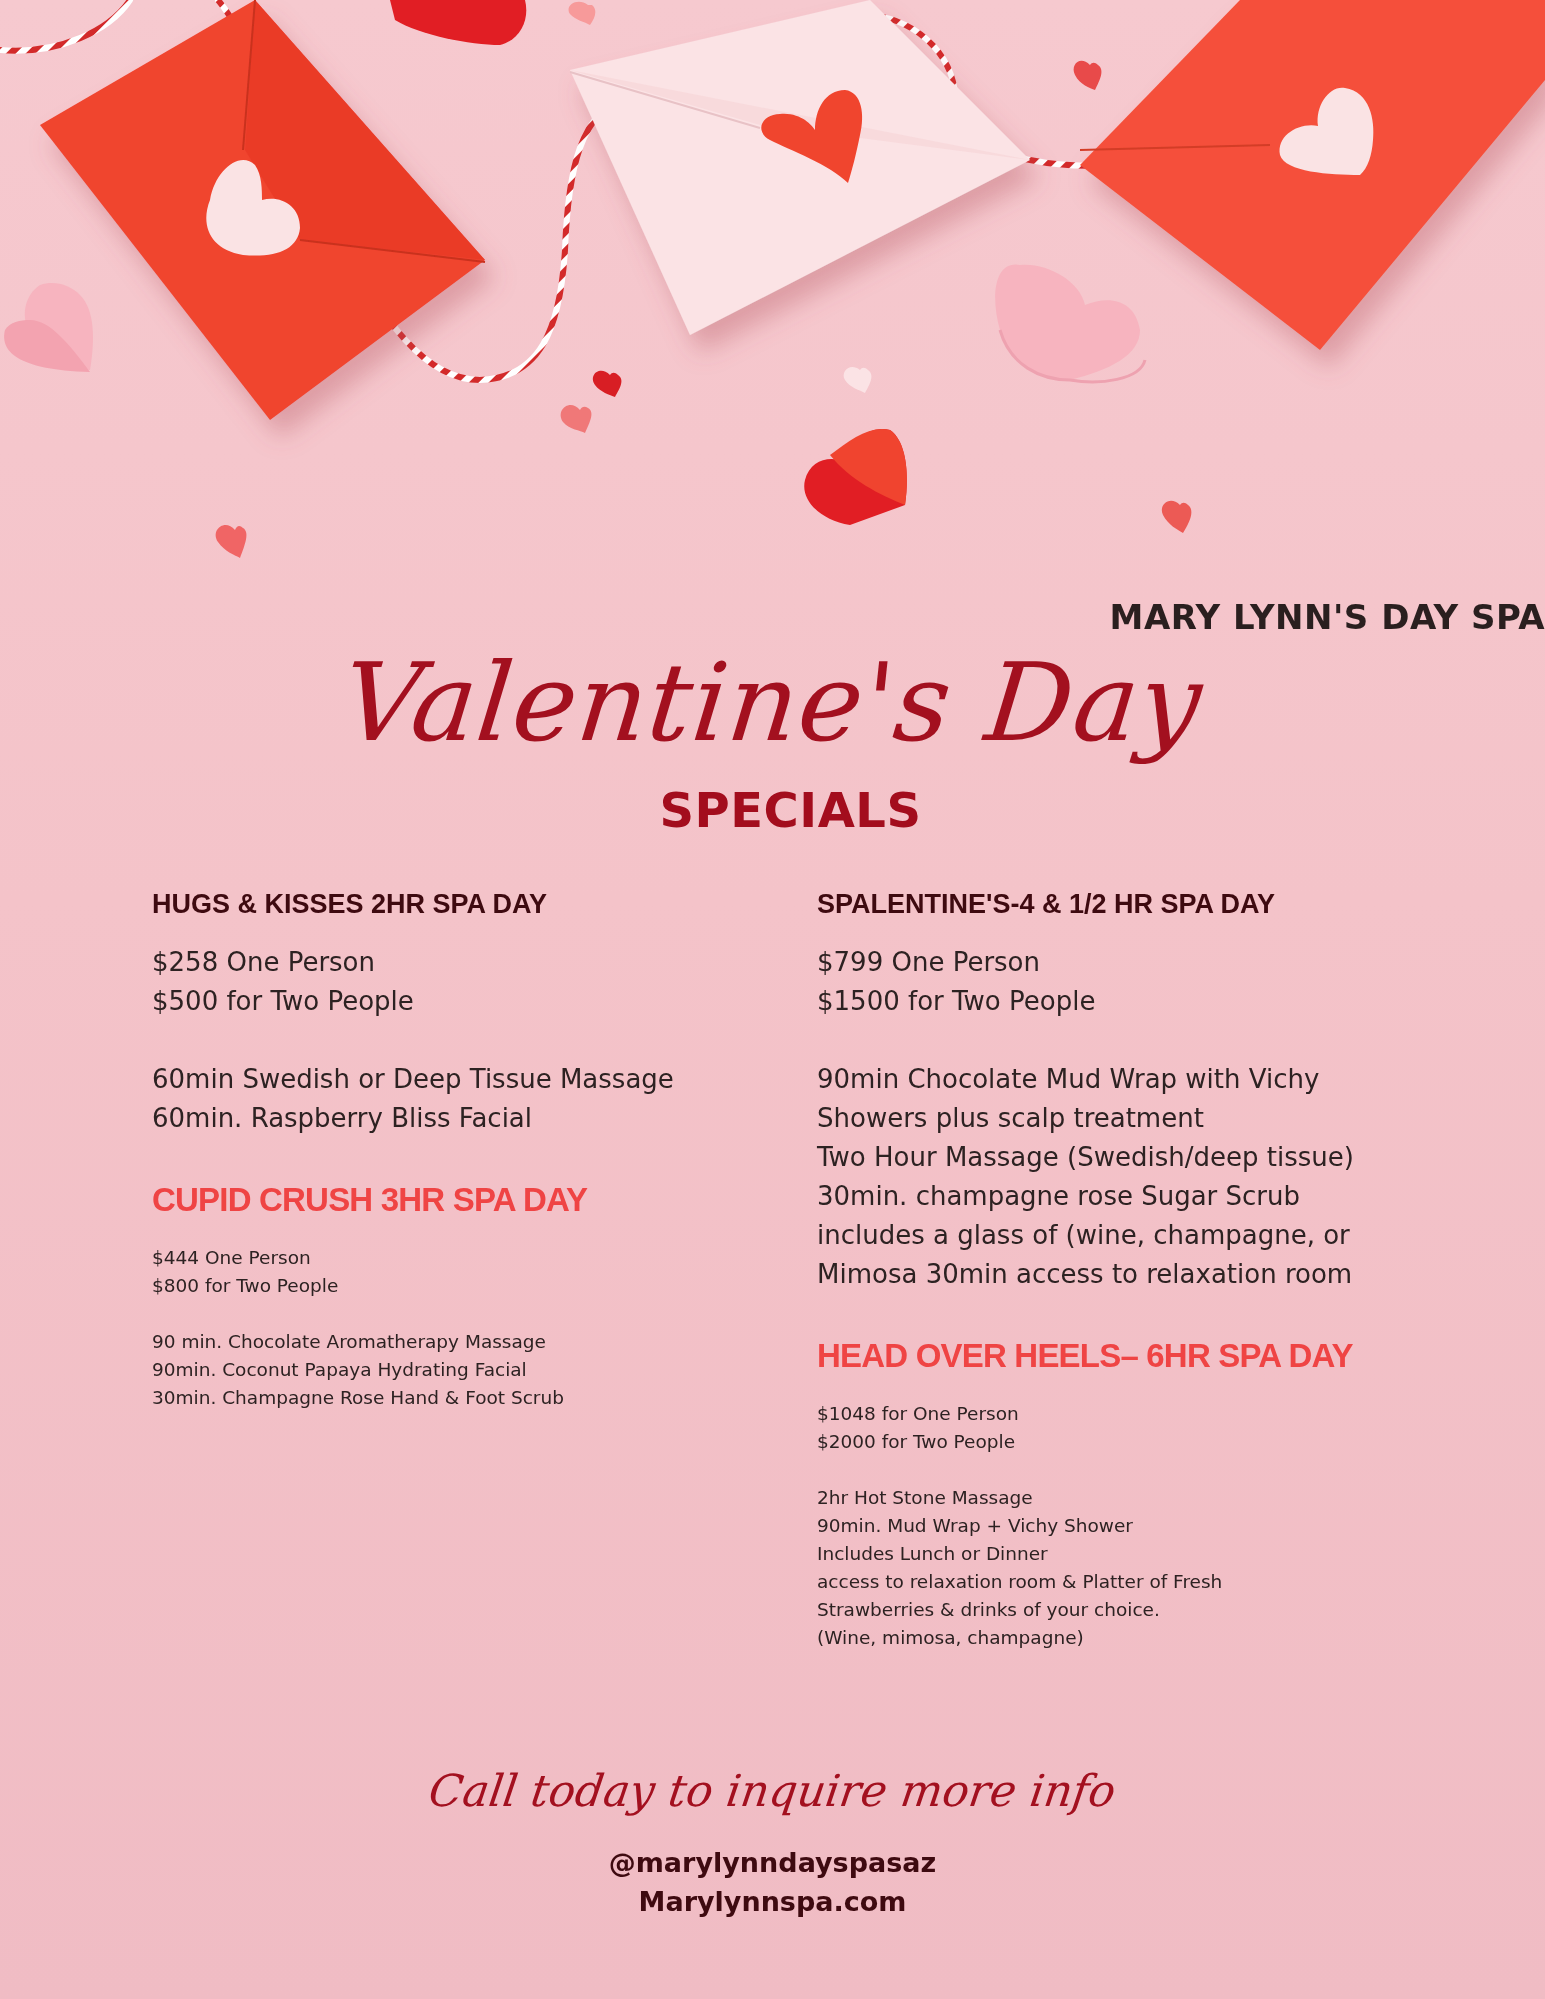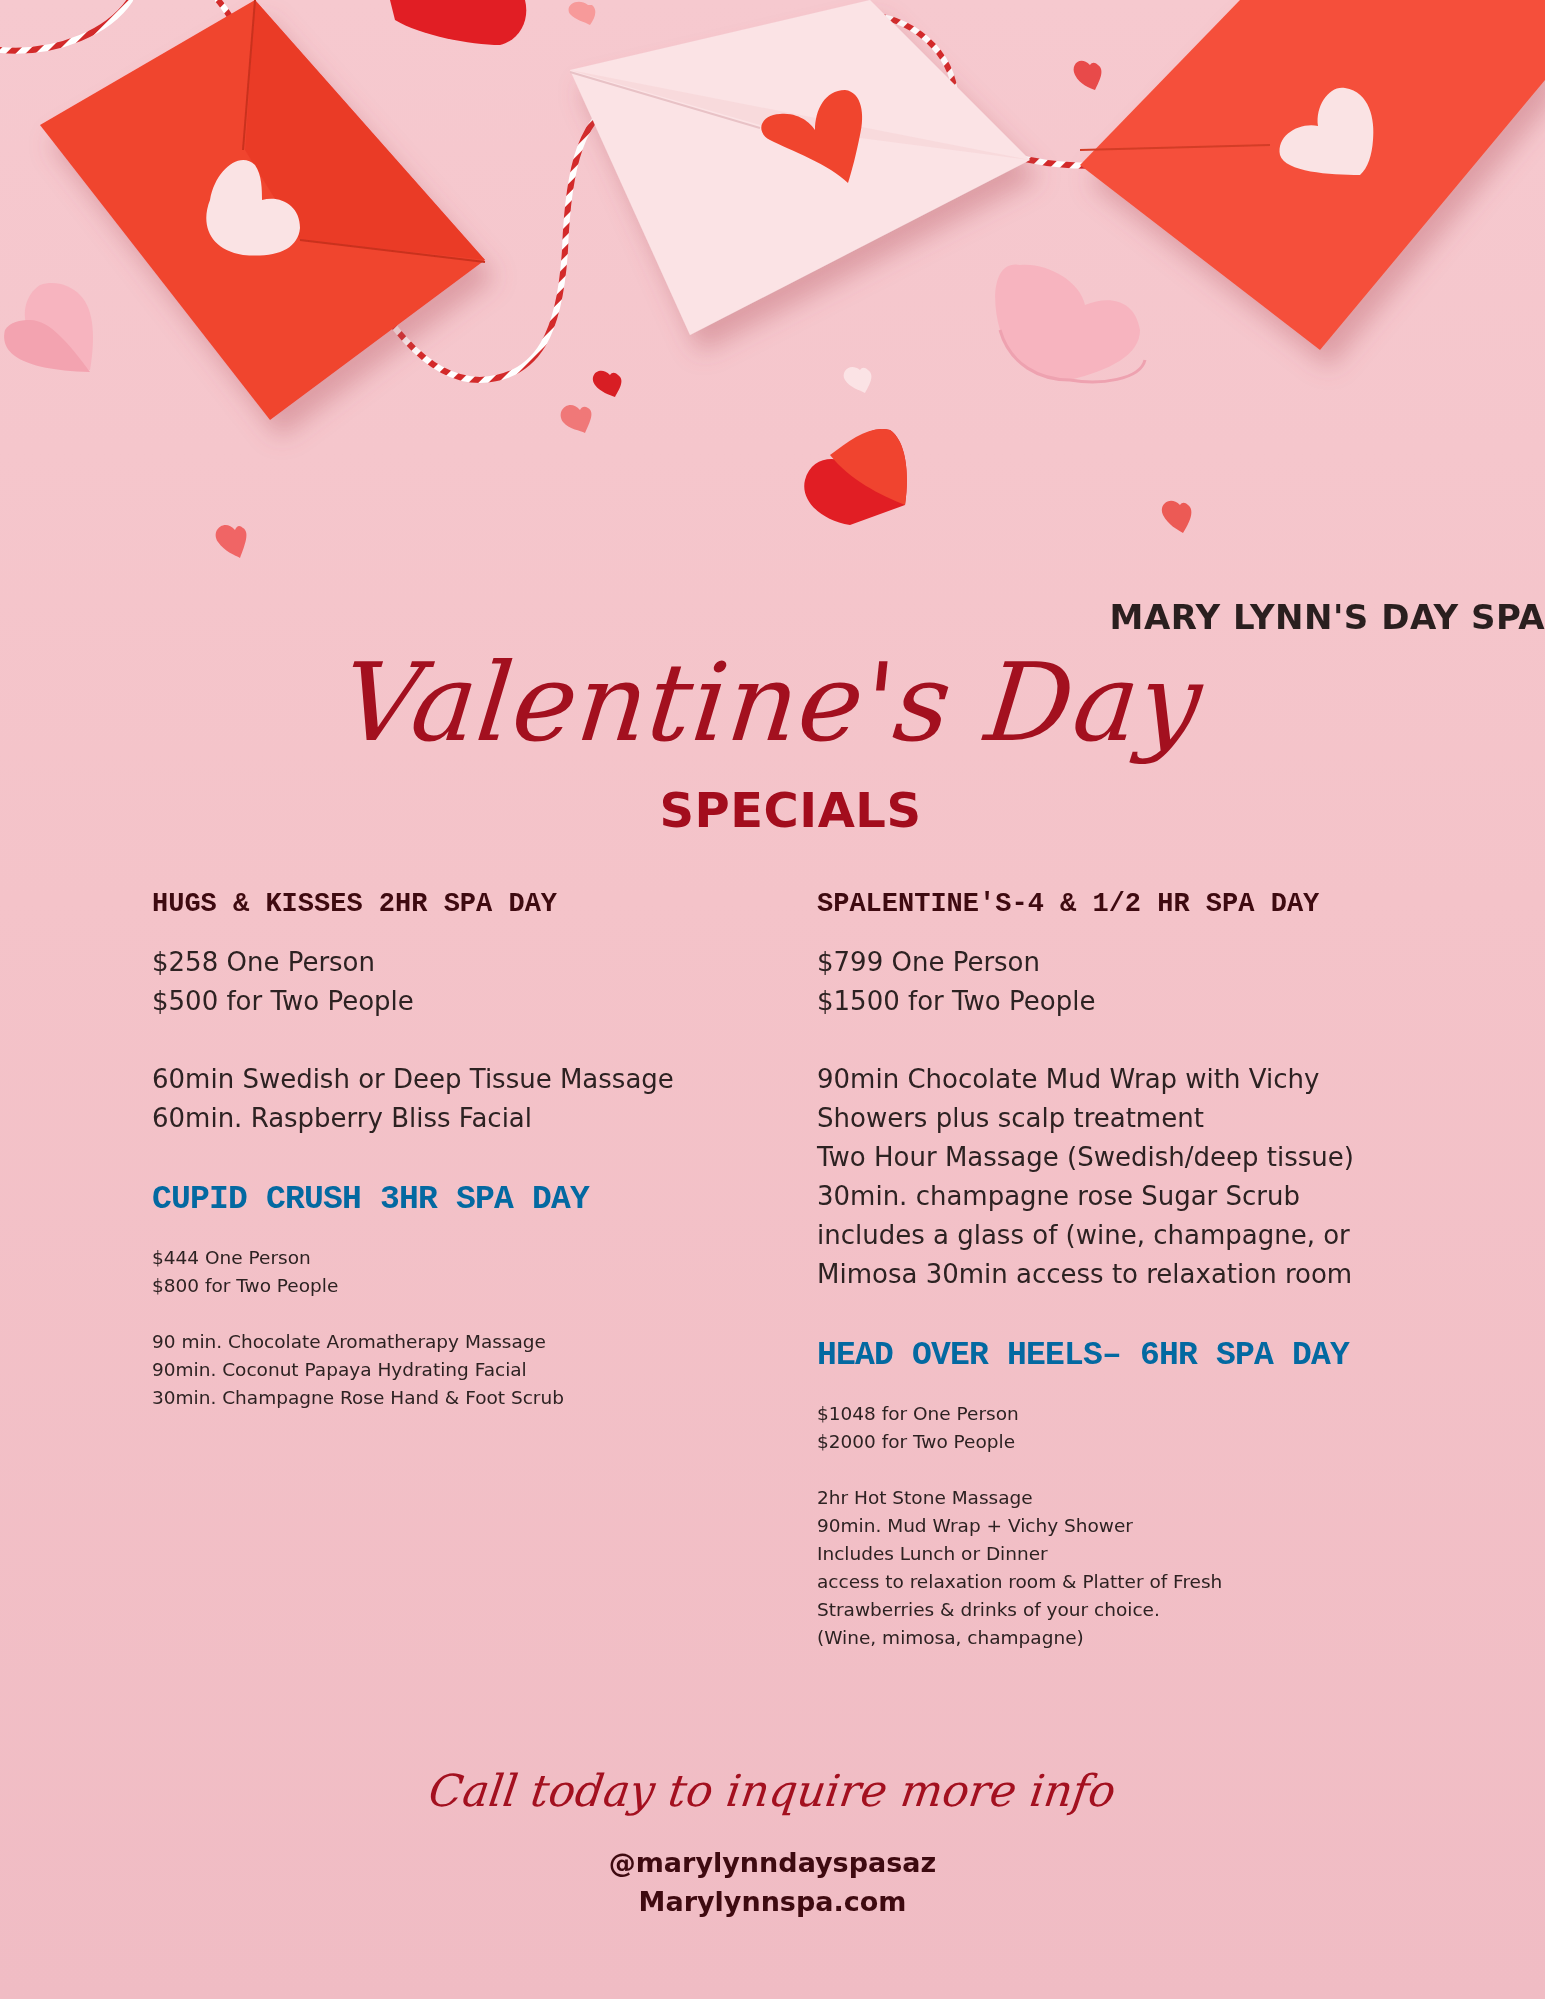--- a/index.html
+++ b/index.html
@@ -28,24 +28,24 @@
       left: 0; width: 1545px; top: 782px; text-align: center;
       font-family: "DejaVu Sans", sans-serif; font-weight: bold;
       font-size: 48px; color: #a30d1d; letter-spacing: 0.5px; padding-left: 36px;
     }
 
     .col { position: absolute; width: 640px; }
     .col-left { left: 152px; top: 885px; }
     .col-right { left: 817px; top: 885px; }
 
     .pkg-title {
-      font-family: Liberation Mono, monospace; font-weight: bold;
+      font-family: Liberation Sans, sans-serif; font-weight: bold;
       font-size: 27px; color: #3e0a10; line-height: 38px; white-space: nowrap;
     }
-    .pkg-title.red { color: #0369a1; font-size: 33px; letter-spacing: -0.8px; line-height: 44px; }
+    .pkg-title.red { color: #ef4444; font-size: 33px; letter-spacing: -0.8px; line-height: 44px; }
 
     .big-lines { margin-top: 20px; font-family: "DejaVu Sans", sans-serif; font-size: 26px; color: #2d2222; line-height: 39px; }
     .small-lines { margin-top: 22px; font-family: "DejaVu Sans", sans-serif; font-size: 18.5px; color: #2d2222; line-height: 28px; }
     .gap-big { height: 39px; }
     .gap-small { height: 28px; }
     .line { white-space: nowrap; display: block; }
 
     .sec2-left { margin-top: 40px; }
     .sec2-right { margin-top: 40px; }
 

